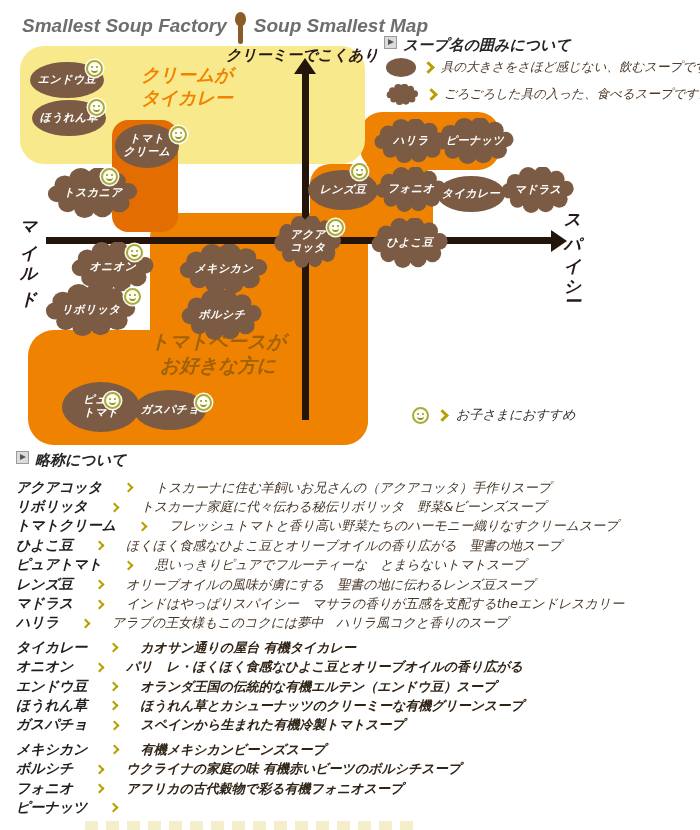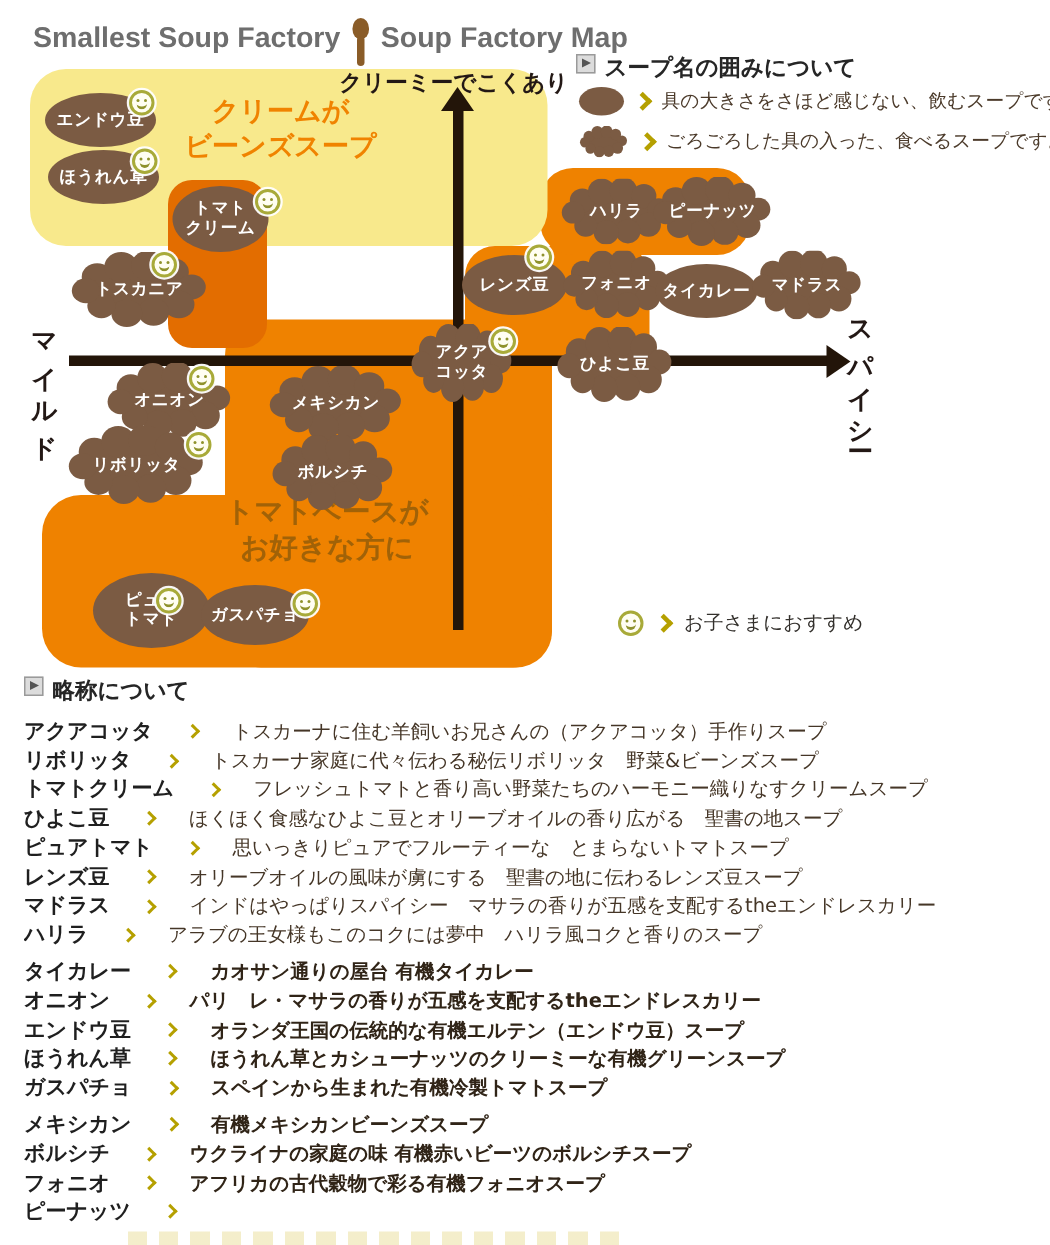--- a/index.html
+++ b/index.html
@@ -1,18 +1,18 @@
 <!DOCTYPE html>
 <html lang="ja"><head>
 <meta charset="utf-8">
 <style>
   html,body{margin:0;padding:0;background:#fff;}
   .stage{position:relative;width:700px;height:830px;background:#fff;overflow:hidden;
          font-family:"DejaVu Sans","Liberation Sans",sans-serif;}
-  .abs{position:absolute;}
+  .abs{position:absolute;font-style:italic;}
 
   
   .title{left:22px;top:8px;display:flex;align-items:center;gap:8px;
          font-family:"Liberation Sans","DejaVu Sans",sans-serif;
          font-size:19px;font-weight:bold;color:#6e6e6e;letter-spacing:0;}
   .spoon{display:flex;flex-direction:column;align-items:center;margin-top:4px;}
   .spoon .head{width:11px;height:14px;background:#8a5c28;border-radius:50% 50% 45% 45%;}
   .spoon .handle{width:5px;height:20px;background:#8a5c28;border-radius:3px;margin-top:-2px;}
 
   
@@ -107,42 +107,42 @@
 </svg>
 
 <div class="stage">
 
   <div class="abs title">
     <span>Smallest Soup Factory</span>
     <span class="spoon">
         <span class="head"></span>
         <span class="handle"></span>
       </span>
-    <span>Soup Factory Map</span>
+    <span>Soup Smallest Map</span>
   </div>
 
   <div class="abs region orange" style="left:150px;top:213px;width:218px;height:232px;"></div>
   <div class="abs region orange" style="left:28px;top:330px;width:340px;height:115px;border-radius:26px;"></div>
   <div class="abs region orange" style="left:310px;top:164px;width:123px;height:80px;border-radius:20px;"></div>
   <div class="abs region orange" style="left:360px;top:112px;width:140px;height:58px;border-radius:22px;"></div>
   <div class="abs region yellow" style="left:20px;top:46px;width:345px;height:118px;"></div>
   <div class="abs orange-dk" style="left:112px;top:120px;width:66px;height:112px;"></div>
 
   <div class="abs axis" style="left:302px;top:72px;width:7px;height:348px;"></div>
   <div class="abs arrow-up" style="left:294px;top:58px;"></div>
   <div class="abs axis" style="left:46px;top:237px;width:506px;height:7px;"></div>
   <div class="abs arrow-right" style="left:551px;top:230px;"></div>
 
   <div class="abs axis-label" style="left:195px;top:46px;width:215px;text-align:center;">クリーミーでこくあり</div>
   <div class="abs cap-pure" style="left:249px;top:410px;">ピュアでさっぱり</div>
   <div class="abs v-label" style="left:18px;top:211px;">マイルド</div>
   <div class="abs v-label" style="left:562px;top:202px;">スパイシー</div>
 
   <div class="abs region-caption cap-cream" style="left:112px;top:64px;width:150px;">クリームが
-ビーンズスープ</div>
+タイカレー</div>
   <div class="abs region-caption cap-tomato" style="left:140px;top:330px;width:156px;">トマトベースが
 お好きな方に</div>
 
   <div class="abs" id="bubbles" style="left:0;top:0;width:700px;height:450px;">
       <div class="bubble oval" style="left: 30px; top: 62px; width: 74px; height: 36px;">
         <span class="shape"></span>
         <span class="lbl">エンドウ豆</span>
       </div>
       <span class="kid abs" style="left: 86px; top: 60px;"></span>
       <div class="bubble oval" style="left: 32px; top: 100px; width: 74px; height: 36px;">
@@ -321,21 +321,21 @@
         </div>
         <div class="abbr-group bold">
           <div class="abbr-row">
             <span class="name">タイカレー</span>
             <span class="chev small"></span>
             <span class="desc">カオサン通りの屋台 有機タイカレー</span>
           </div>
           <div class="abbr-row">
             <span class="name">オニオン</span>
             <span class="chev small"></span>
-            <span class="desc">パリ　レ・マサラの香りが五感を支配するtheエンドレスカリー</span>
+            <span class="desc">パリ　レ・ほくほく食感なひよこ豆とオリーブオイルの香り広がる</span>
           </div>
           <div class="abbr-row">
             <span class="name">エンドウ豆</span>
             <span class="chev small"></span>
             <span class="desc">オランダ王国の伝統的な有機エルテン（エンドウ豆）スープ</span>
           </div>
           <div class="abbr-row">
             <span class="name">ほうれん草</span>
             <span class="chev small"></span>
             <span class="desc">ほうれん草とカシューナッツのクリーミーな有機グリーンスープ</span>

